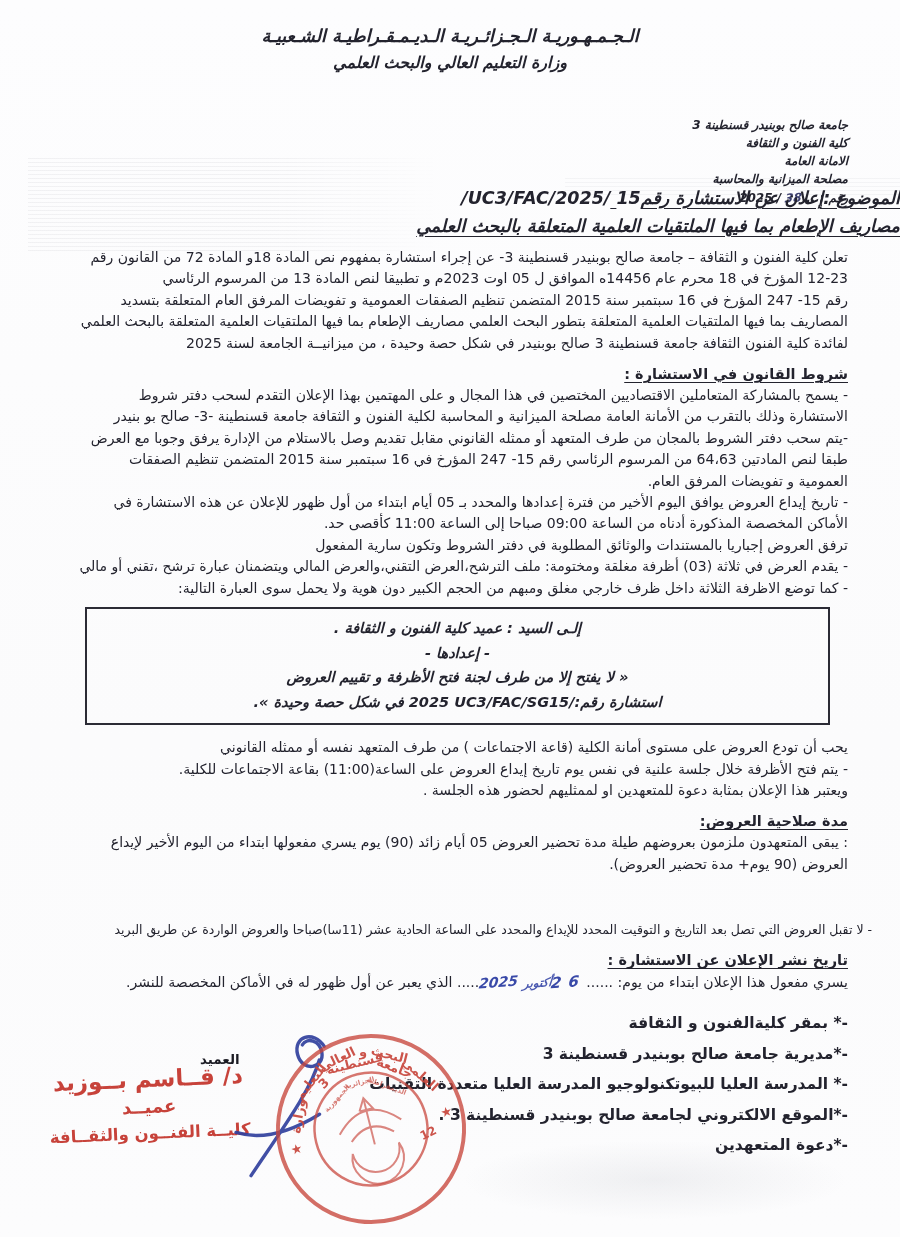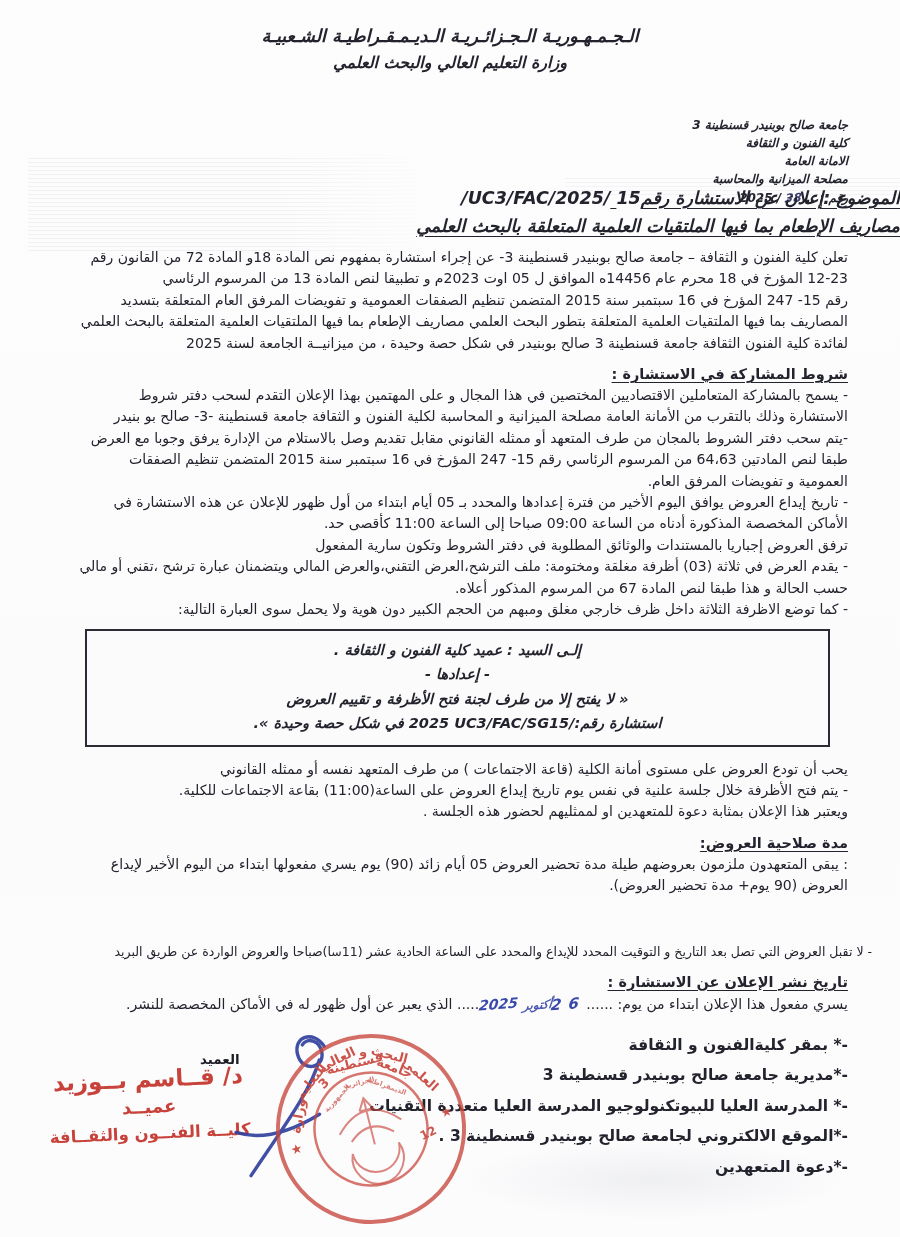--- a/index.html
+++ b/index.html
@@ -88,31 +88,30 @@
   </div>
 
   <div class="main">
 
     <div class="t14">تعلن كلية الفنون و الثقافة – جامعة صالح بوبنيدر قسنطينة 3- عن إجراء استشارة بمفهوم نص المادة 18و المادة 72 من القانون رقم</div>
     <div class="t14">12-23 المؤرخ في 18 محرم عام 14456ه الموافق ل 05 اوت 2023م و تطبيقا لنص المادة 13 من المرسوم الرئاسي</div>
     <div class="t14">رقم 15- 247 المؤرخ في 16 سبتمبر سنة 2015 المتضمن تنظيم الصفقات العمومية و تفويضات المرفق العام المتعلقة بتسديد</div>
     <div class="t14">المصاريف بما فيها الملتقيات العلمية المتعلقة بتطور البحث العلمي  مصاريف الإطعام بما فيها الملتقيات العلمية المتعلقة بالبحث العلمي</div>
     <div class="t14">لفائدة كلية الفنون الثقافة جامعة قسنطينة 3 صالح بوبنيدر في شكل حصة وحيدة ، من ميزانيــة الجامعة  لسنة 2025</div>
 
-    <div class="sec-head">شروط المشاركة في الاستشارة :</div>
+    <div class="sec-head">شروط القانون في الاستشارة :</div>
     <div class="t14">- يسمح بالمشاركة المتعاملين الاقتصاديين المختصين في هذا المجال و على المهتمين بهذا الإعلان التقدم لسحب دفتر شروط</div>
     <div class="t14">الاستشارة وذلك بالتقرب من الأمانة العامة مصلحة الميزانية و المحاسبة لكلية الفنون و الثقافة جامعة قسنطينة -3- صالح بو بنيدر</div>
     <div class="t14">-يتم سحب  دفتر الشروط بالمجان من طرف المتعهد أو ممثله القانوني مقابل تقديم وصل بالاستلام من الإدارة يرفق وجوبا مع العرض</div>
     <div class="t14">طبقا لنص المادتين 64،63 من المرسوم الرئاسي رقم 15- 247 المؤرخ في 16 سبتمبر سنة 2015 المتضمن تنظيم الصفقات</div>
     <div class="t14">العمومية و تفويضات المرفق العام.</div>
     <div class="t14">- تاريخ إيداع العروض يوافق اليوم الأخير من فترة إعدادها والمحدد بـ 05 أيام ابتداء من أول ظهور للإعلان عن هذه الاستشارة في</div>
     <div class="t14">الأماكن المخصصة المذكورة أدناه من الساعة 09:00 صباحا إلى الساعة 11:00 كأقصى حد.</div>
     <div class="t14">ترفق العروض إجباريا بالمستندات والوثائق المطلوبة في دفتر الشروط وتكون سارية المفعول</div>
     <div class="t14">- يقدم العرض في ثلاثة (03) أظرفة مغلقة ومختومة: ملف الترشح،العرض التقني،والعرض المالي ويتضمنان عبارة ترشح ،تقني أو مالي</div>
-    <div class="t14">حسب الحالة و هذا طبقا لنص المادة 67  من المرسوم المذكور أعلاه.</div>
     <div class="t14">-    كما توضع الاظرفة الثلاثة  داخل ظرف خارجي مغلق ومبهم من الحجم الكبير دون هوية ولا يحمل سوى العبارة التالية:</div>
 
     <div class="box">
       <div>إلـى السيد : عميد  كلية الفنون و الثقافة .</div>
       <div>-  إعدادها  -</div>
       <div>« لا يفتح إلا من طرف لجنة فتح الأظرفة و تقييم العروض</div>
       <div>
         <span>استشارة رقم:</span><span class="ltr">2025 UC3/FAC/SG15/</span>
         <span>في شكل حصة وحيدة  ».</span>
       </div>

